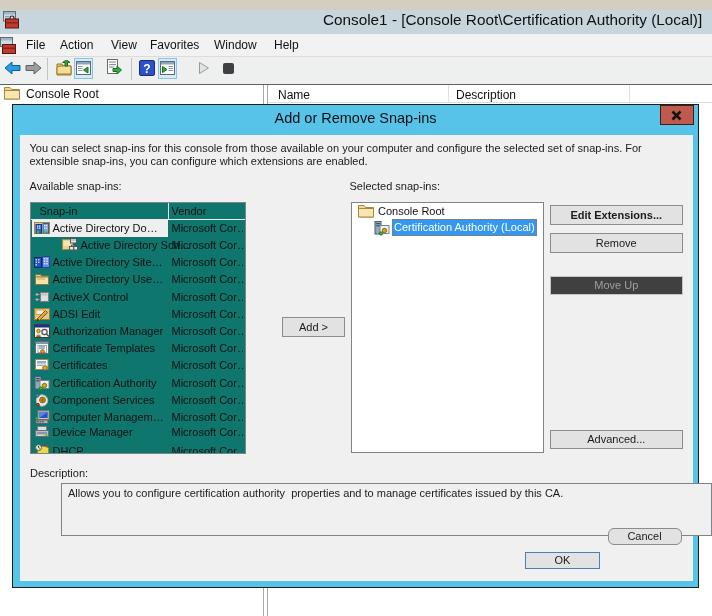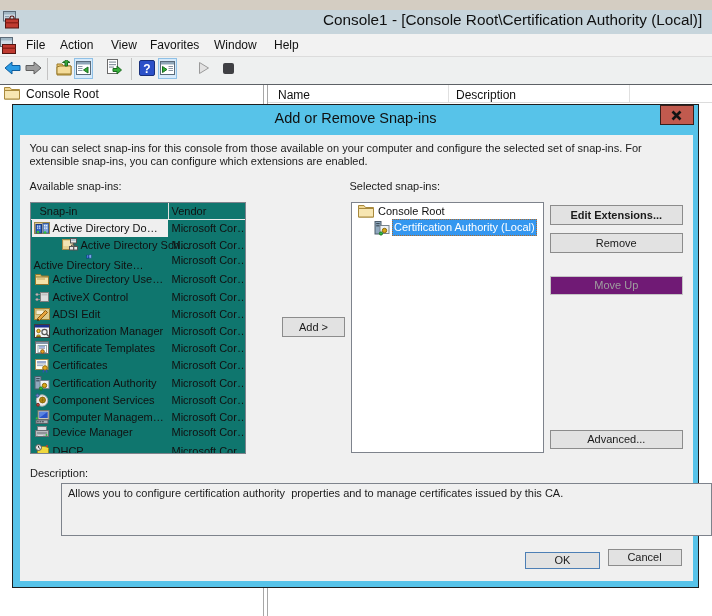--- a/index.html
+++ b/index.html
@@ -1,19 +1,19 @@
 <!DOCTYPE html>
 <html><head>
 <meta charset="utf-8">
 <style>
 html,body{margin:0;padding:0;}
 body{width:712px;height:616px;overflow:hidden;background:#fff;font-family:"Liberation Sans",sans-serif;position:relative;}
 .abs{position:absolute;}
 .btn{position:absolute;background:#e2e2e2;border:1px solid #8c8c8c;box-sizing:border-box;display:flex;align-items:center;justify-content:center;font-size:11px;color:#1a1a1a;}
-.btn.dis{background:#701a75;border-color:#c5c5c5;color:#9f9f9f;}
+.btn.dis{background:#404040;border-color:#c5c5c5;color:#9f9f9f;}
 .row{position:absolute;left:0px;height:17px;display:flex;align-items:center;font-size:11px;color:#111;white-space:nowrap;}
 .row svg{margin-left:3px;}
 .row .t{margin-left:3px;}
 .row .v{position:absolute;left:141px;}
 </style>
 </head>
 <body>
 
 <div class="abs" style="left:0;top:0;width:712px;height:10px;background:#d4cdc2;"></div>
 
@@ -184,21 +184,21 @@
             <rect x="1.5" y="4" width="9" height="5" fill="#f2e4b4"></rect>
             <rect x="8.5" y="1.5" width="6" height="4.5" fill="#e8e8e8" stroke="#555"></rect>
             <rect x="9.3" y="2.3" width="4.4" height="1.4" fill="#9fb6c4"></rect>
             <path d="M11.5 6 v2 M9.5 8 h4 M9.5 8 v1.5 M13.5 8 v1.5" stroke="#555" fill="none"></path>
             <rect x="7.5" y="9.5" width="4" height="3.5" fill="#e8e8e8" stroke="#555"></rect>
             <rect x="11.8" y="9.5" width="3.7" height="3.5" fill="#e8e8e8" stroke="#555"></rect>
           </svg>
           <span class="t">Active Directory Sch…</span>
           <span class="v">Microsoft Cor…</span>
         </div>
-<div class="row" style="top:51.1px;flex-direction:column;">
+<div class="row" style="top:51.1px;">
           <svg width="16" height="16" viewBox="0 0 16 16">
             <rect x="0.5" y="3.5" width="7" height="10" fill="#1d52c8" stroke="#0d2a6e"></rect>
             <rect x="1.5" y="5" width="1.5" height="1.5" fill="#bcd2f2"></rect>
             <rect x="4" y="5" width="1.5" height="1.5" fill="#bcd2f2"></rect>
             <rect x="1.5" y="7.5" width="1.5" height="1.5" fill="#bcd2f2"></rect>
             <rect x="4" y="7.5" width="1.5" height="1.5" fill="#bcd2f2"></rect>
             <rect x="1.5" y="10" width="1.5" height="1.5" fill="#bcd2f2"></rect>
             <rect x="8.5" y="2.5" width="7" height="11" fill="#5a8ce0" stroke="#26458a"></rect>
             <rect x="9.8" y="4" width="1.5" height="1.5" fill="#dce8f8"></rect>
             <rect x="12.3" y="4" width="1.5" height="1.5" fill="#dce8f8"></rect>
@@ -382,15 +382,15 @@
 <div class="btn" style="left:530.5px;top:98.5px;width:132.5px;height:19.5px;">Remove</div>
 <div class="btn dis" style="left:530.5px;top:141px;width:132.5px;height:19.5px;">Move Up</div>
 <div class="btn" style="left:530.5px;top:295px;width:132.5px;height:19.5px;">Advanced...</div>
 
 <div class="abs" style="left:10.5px;top:332px;font-size:11px;color:#1b1b1b;">Description:</div>
 <div class="abs" style="left:10.5px;top:348.5px;width:651px;height:53px;border:1px solid #7e838c;box-sizing:border-box;background:#f0f0f0;margin-left:31px;">
 <div class="abs" style="left:6px;top:3px;font-size:11px;color:#1b1b1b;">Allows you to configure certification authority&nbsp; properties and to manage certificates issued by this CA.</div>
 </div>
 
 <div class="btn" style="left:505.5px;top:417px;width:75px;height:17px;border-color:#4d7fb5;">OK</div>
-<div class="btn" style="left:588px;top:414px;width:74px;height:17px;">Cancel</div>
+<div class="btn" style="left:588px;top:393px;width:74px;height:17px;border-radius:6px;">Cancel</div>
 </div>
 </div>
 
 </body></html>

